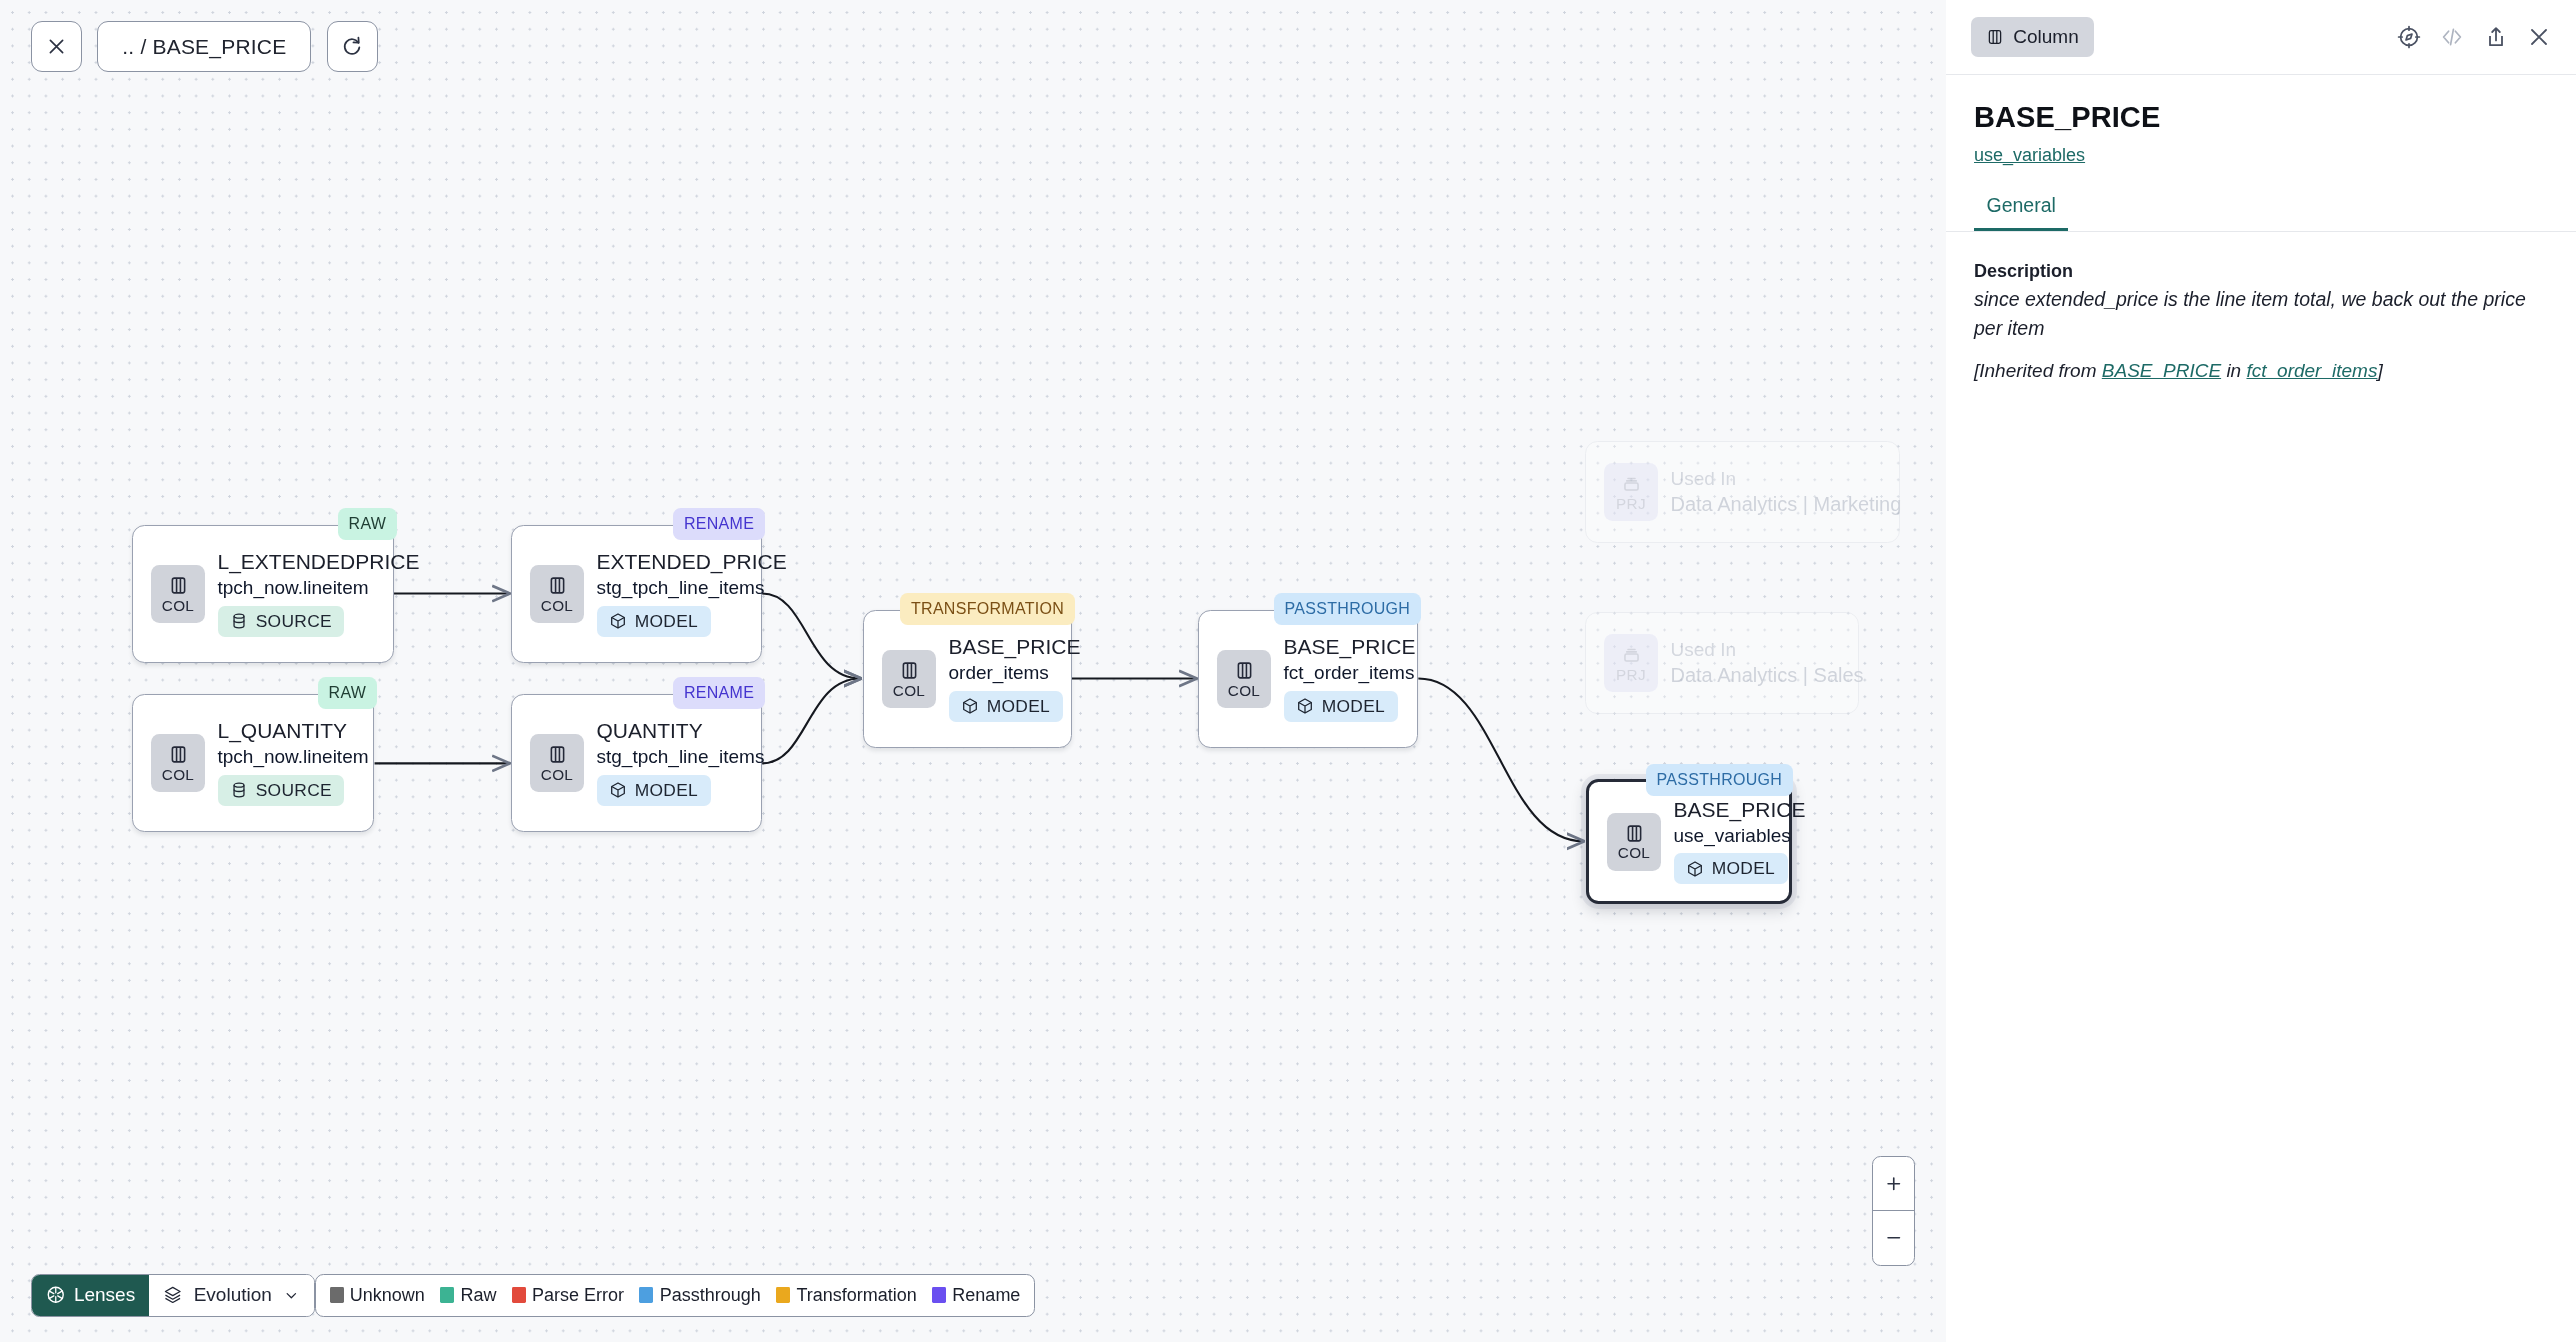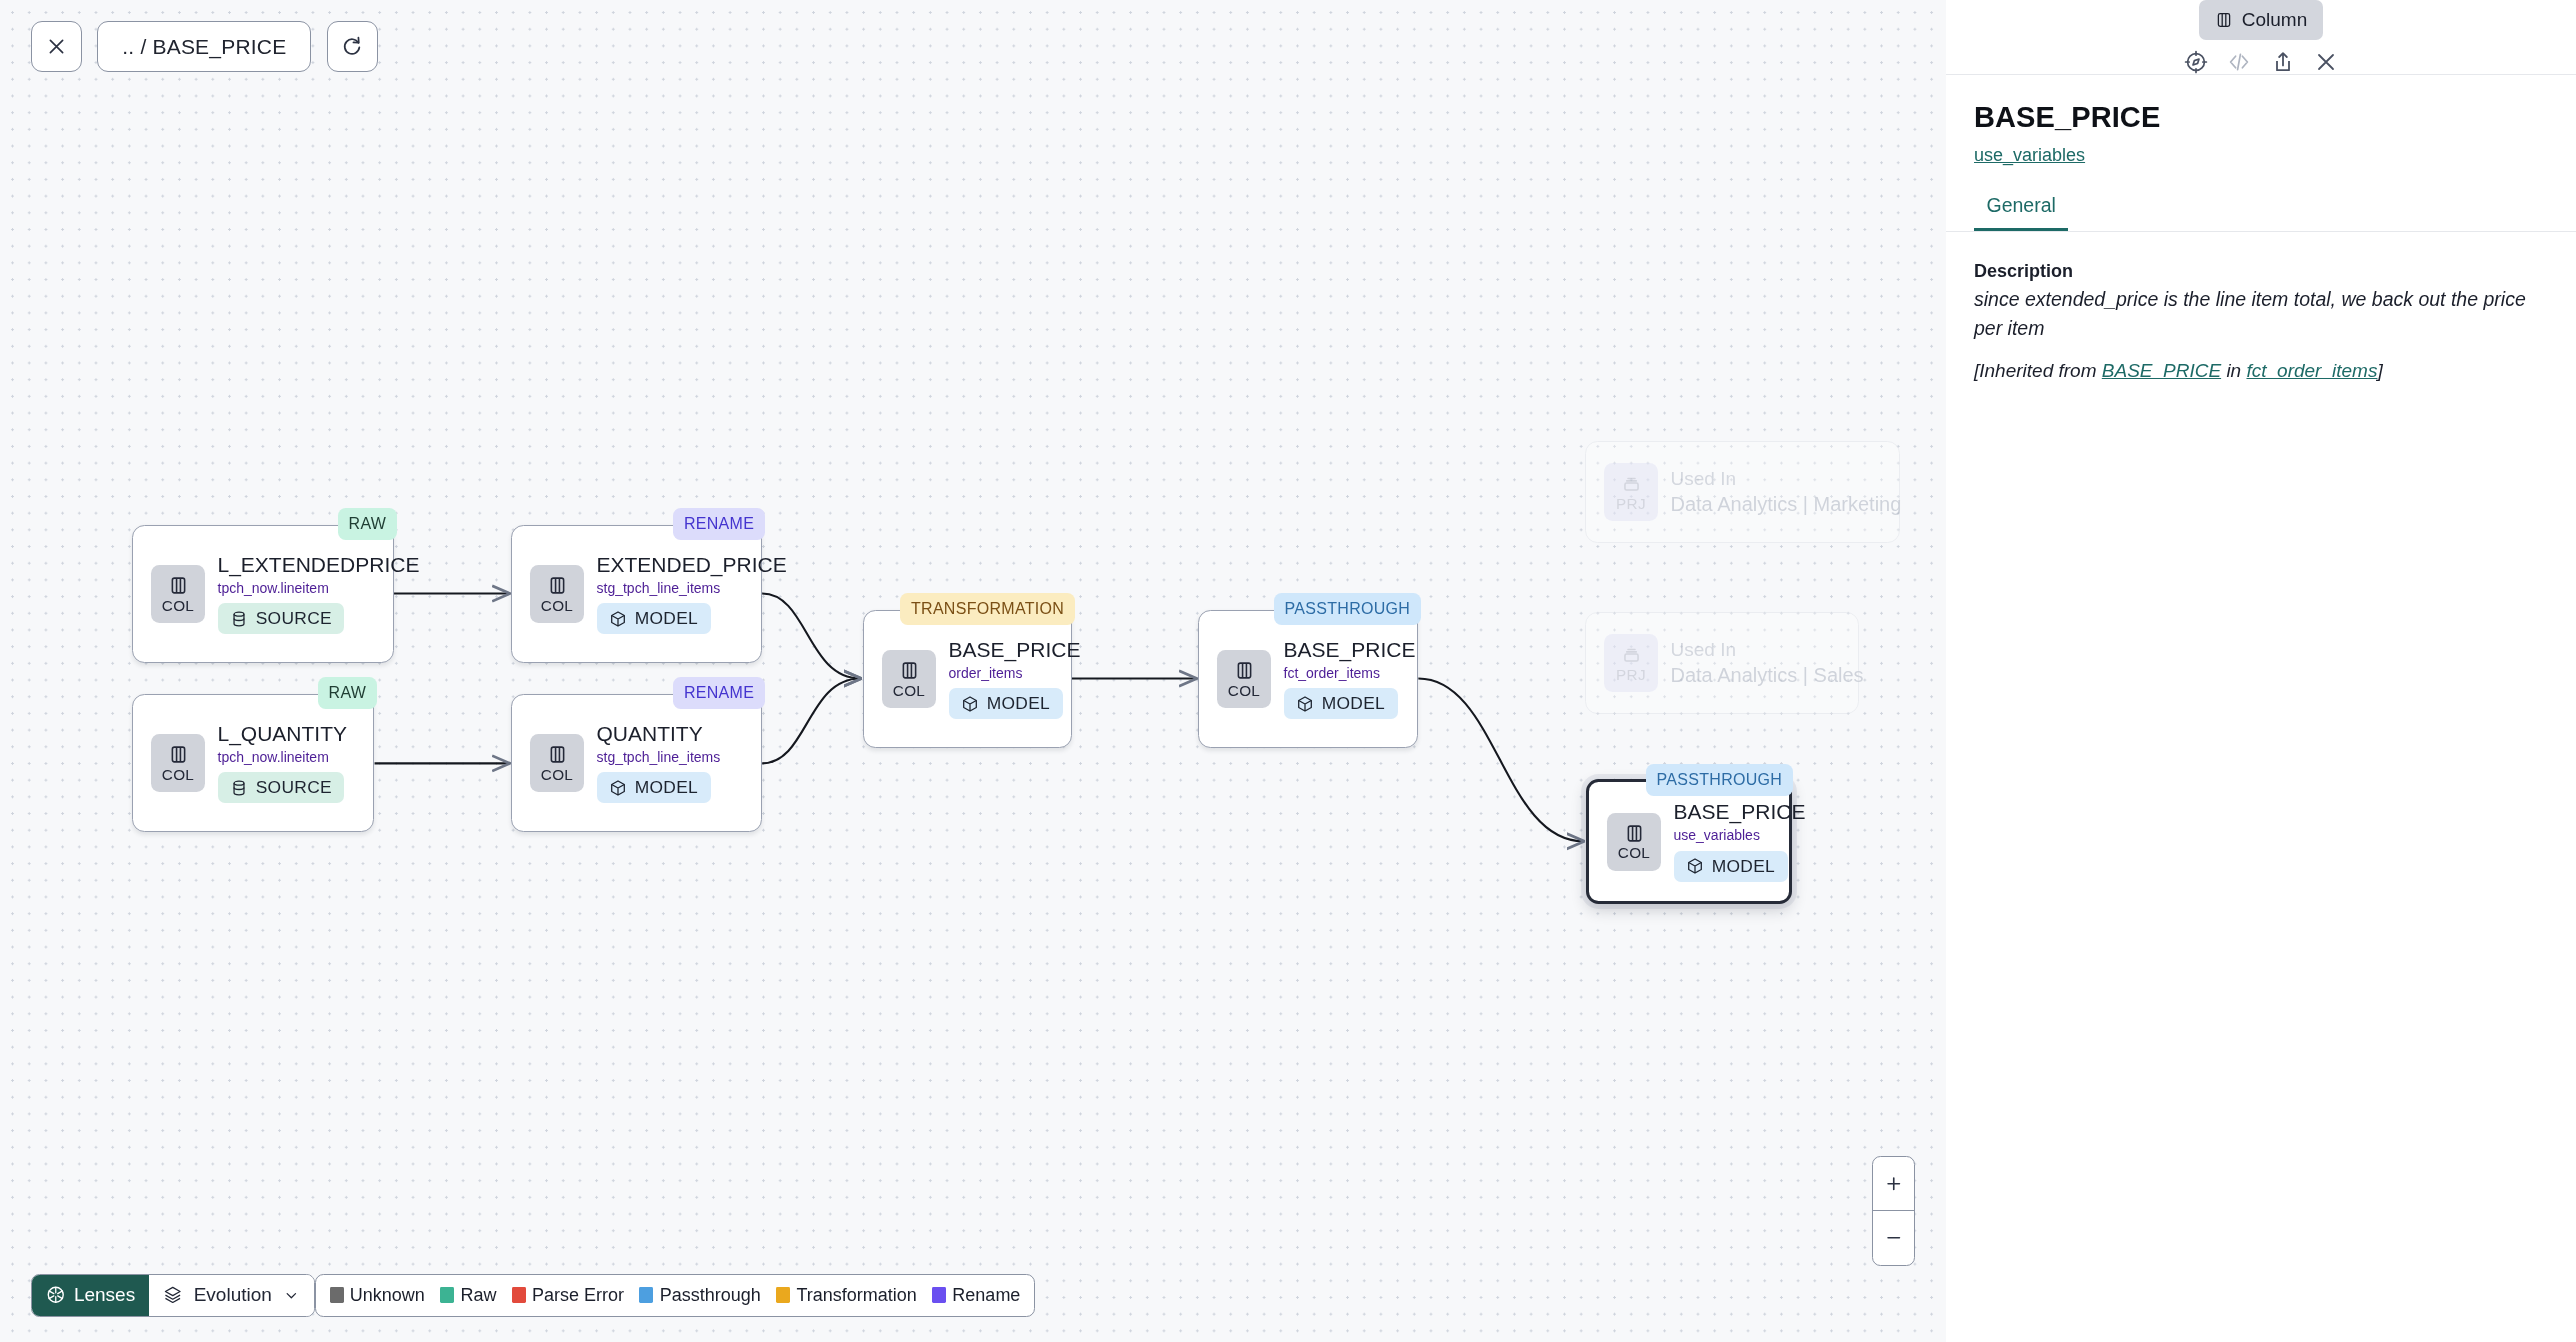--- a/index.html
+++ b/index.html
@@ -53,21 +53,21 @@
   }
   .node-inner { position: relative; width: 100%; height: 100%; display: flex; align-items: center; padding: 0 18px; gap: 12.5px; }
   .col-chip {
     width: 54px; height: 58px; flex: 0 0 54px;
     background: #d0d3da; border-radius: 8.4px;
     display: flex; flex-direction: column; align-items: center; justify-content: center; gap: 1.4px;
   }
   .col-chip .chip-label { font-size: 15.3px; color: #242938; letter-spacing: 0.3px; line-height: 1; }
   .node-text { display: flex; flex-direction: column; align-items: flex-start; gap: 4.9px; }
   .node-title { font-size: 21px; color: #1b1f2b; line-height: 1.05; white-space: nowrap; }
-  .node-sub { font-size: 14px; color: #4c1d95; line-height: 1.05; white-space: nowrap; }
+  .node-sub { font-size: 19px; color: #0f172a; line-height: 1.05; white-space: nowrap; }
   .type-badge {
     margin-top: 2.8px; height: 31px; padding: 0 12.5px; border-radius: 7px;
     display: inline-flex; align-items: center; gap: 7.7px;
     font-size: 17.4px; letter-spacing: 0.3px; white-space: nowrap;
   }
   .badge-source { background: #d7efe6; color: #1d2430; }
   .badge-model  { background: #d8ebfa; color: #1d2430; }
 
   
   .kind-tag {
@@ -122,21 +122,20 @@
     display: flex; flex-direction: column; z-index: 40; overflow: hidden;
   }
   .zoom-btn { height: 54px; display: flex; align-items: center; justify-content: center; color: #2c3242; cursor: pointer; }
   .zoom-btn.top { border-bottom: 1.4px solid #8b93a3; }
 
   
   .panel { width: 630px; height: 1343px; background: #ffffff; display: flex; flex-direction: column; }
   .panel-head {
     height: 75px; padding: 0 25px; display: flex; align-items: center; justify-content: space-between;
     border-bottom: 1.4px solid #e6e8ec;
-    flex-direction: column;
   }
   .kind-pill {
     display: flex; align-items: center; gap: 9px; height: 40px; padding: 0 15.3px;
     background: #d3d6dd; border-radius: 7px; font-size: 19px; color: #1b1f2b;
   }
   .head-icons { display: flex; align-items: center; gap: 19.5px; color: #4a5162; }
   .head-icons .ic { cursor: pointer; display: flex; }
   .ic-muted { color: #aeb4c0; }
 
   .panel-title { font-size: 29px; font-weight: bold; color: #0e1117; padding: 26.4px 28px 0 28px; letter-spacing: 0.1px; }

